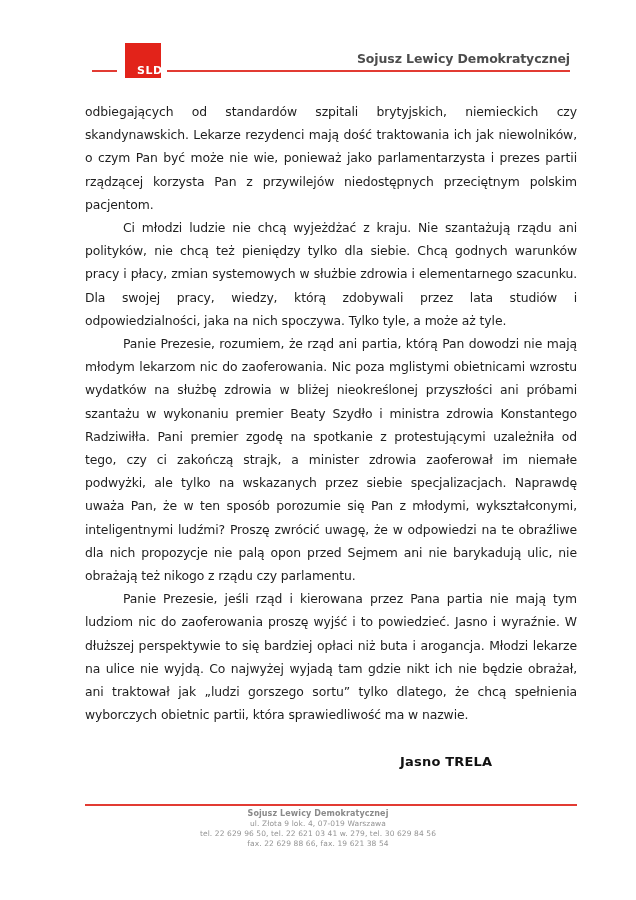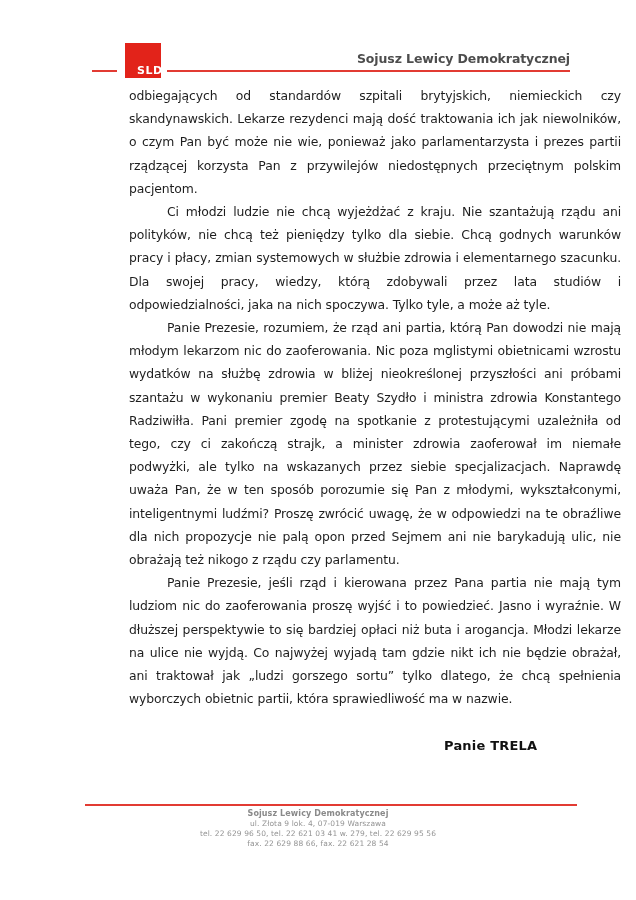--- a/index.html
+++ b/index.html
@@ -16,22 +16,22 @@
   
   .hdr-dash{position:absolute;left:92px;top:70px;width:25px;height:2px;background:var(--line-red);}
   .hdr-rule{position:absolute;left:167px;top:70px;width:403px;height:2px;background:var(--line-red);}
   .logo{position:absolute;left:125px;top:43px;width:36px;height:35px;background:var(--accent-red);}
   .logo-text{position:absolute;left:12px;right:0;bottom:1px;text-align:center;color:#ffffff;
     font-weight:700;font-size:11px;letter-spacing:0.5px;font-family:"DejaVu Sans",sans-serif;}
   .hdr-org{position:absolute;top:51px;right:66px;font-size:12.5px;font-weight:600;color:#4d4d4d;
     letter-spacing:-0.1px;}
 
   
-  .content{position:absolute;left:85px;top:84px;width:492px;text-align:justify;
-    font-size:12.4px;line-height:23.2px;letter-spacing:-0.1px;color:var(--body-text);margin-left:44px;}
+  .content{position:absolute;left:85px;top:100px;width:492px;text-align:justify;
+    font-size:12.4px;line-height:23.2px;letter-spacing:-0.1px;color:var(--body-text);}
   .para{margin:0;text-indent:38px;}
   .para.first{text-indent:0;}
   .signature{margin-top:24px;padding-left:315px;font-weight:700;font-size:13px;
     letter-spacing:0.2px;color:#111;text-align:left;}
 
   
   .ftr-rule{position:absolute;left:85px;top:804px;width:492px;height:2px;background:var(--line-red);}
   .footer{position:absolute;left:0;top:809px;width:636px;text-align:center;
     color:var(--footer-text);font-size:7.5px;line-height:10px;letter-spacing:0.1px;}
   .f-org{font-weight:700;font-size:8px;color:#8a8a8a;}
@@ -48,24 +48,24 @@
     </div>
     <div class="hdr-rule"></div>
     <div class="hdr-org">Sojusz Lewicy Demokratycznej</div>
   </div>
 
   <div class="content">
     <p class="para first">odbiegających od standardów szpitali brytyjskich, niemieckich czy skandynawskich. Lekarze rezydenci mają dość traktowania ich jak niewolników, o czym Pan być może nie wie, ponieważ jako parlamentarzysta i prezes partii rządzącej korzysta Pan z przywilejów niedostępnych przeciętnym polskim pacjentom.</p>
     <p class="para">Ci młodzi ludzie nie chcą wyjeżdżać z kraju. Nie szantażują rządu ani polityków, nie chcą też pieniędzy tylko dla siebie. Chcą godnych warunków pracy i płacy, zmian systemowych w służbie zdrowia i elementarnego szacunku. Dla swojej pracy, wiedzy, którą zdobywali przez lata studiów i odpowiedzialności, jaka na nich spoczywa. Tylko tyle, a może aż tyle.</p>
     <p class="para">Panie Prezesie, rozumiem, że rząd ani partia, którą Pan dowodzi nie mają młodym lekarzom nic do zaoferowania. Nic poza mglistymi obietnicami wzrostu wydatków na służbę zdrowia w bliżej nieokreślonej przyszłości ani próbami szantażu w wykonaniu premier Beaty Szydło i ministra zdrowia Konstantego Radziwiłła. Pani premier zgodę na spotkanie z protestującymi uzależniła od tego, czy ci zakończą strajk, a minister zdrowia zaoferował im niemałe podwyżki, ale tylko na wskazanych przez siebie specjalizacjach. Naprawdę uważa Pan, że w ten sposób porozumie się Pan z młodymi, wykształconymi, inteligentnymi ludźmi? Proszę zwrócić uwagę, że w odpowiedzi na te obraźliwe dla nich propozycje nie palą opon przed Sejmem ani nie barykadują ulic, nie obrażają też nikogo z rządu czy parlamentu.</p>
     <p class="para">Panie Prezesie, jeśli rząd i kierowana przez Pana partia nie mają tym ludziom nic do zaoferowania proszę wyjść i to powiedzieć. Jasno i wyraźnie. W dłuższej perspektywie to się bardziej opłaci niż buta i arogancja. Młodzi lekarze na ulice nie wyjdą. Co najwyżej wyjadą tam gdzie nikt ich nie będzie obrażał, ani traktował jak „ludzi gorszego sortu” tylko dlatego, że chcą spełnienia wyborczych obietnic partii, która sprawiedliwość ma w nazwie.</p>
-    <div class="signature">Panie TRELA</div>
+    <div class="signature">Jasno TRELA</div>
   </div>
 
   <div class="ftr-rule"></div>
   <div class="footer">
     <div class="f-org">Sojusz Lewicy Demokratycznej</div>
     <div class="f-line">ul. Złota 9 lok. 4, 07-019 Warszawa</div>
-    <div class="f-line">tel. 22 629 96 50, tel. 22 621 03 41 w. 279, tel. 22 629 95 56</div>
-    <div class="f-line">fax. 22 629 88 66, fax. 22 621 28 54</div>
+    <div class="f-line">tel. 22 629 96 50, tel. 22 621 03 41 w. 279, tel. 30 629 84 56</div>
+    <div class="f-line">fax. 22 629 88 66, fax. 19 621 38 54</div>
   </div>
 
 </div>
 
 </body></html>

